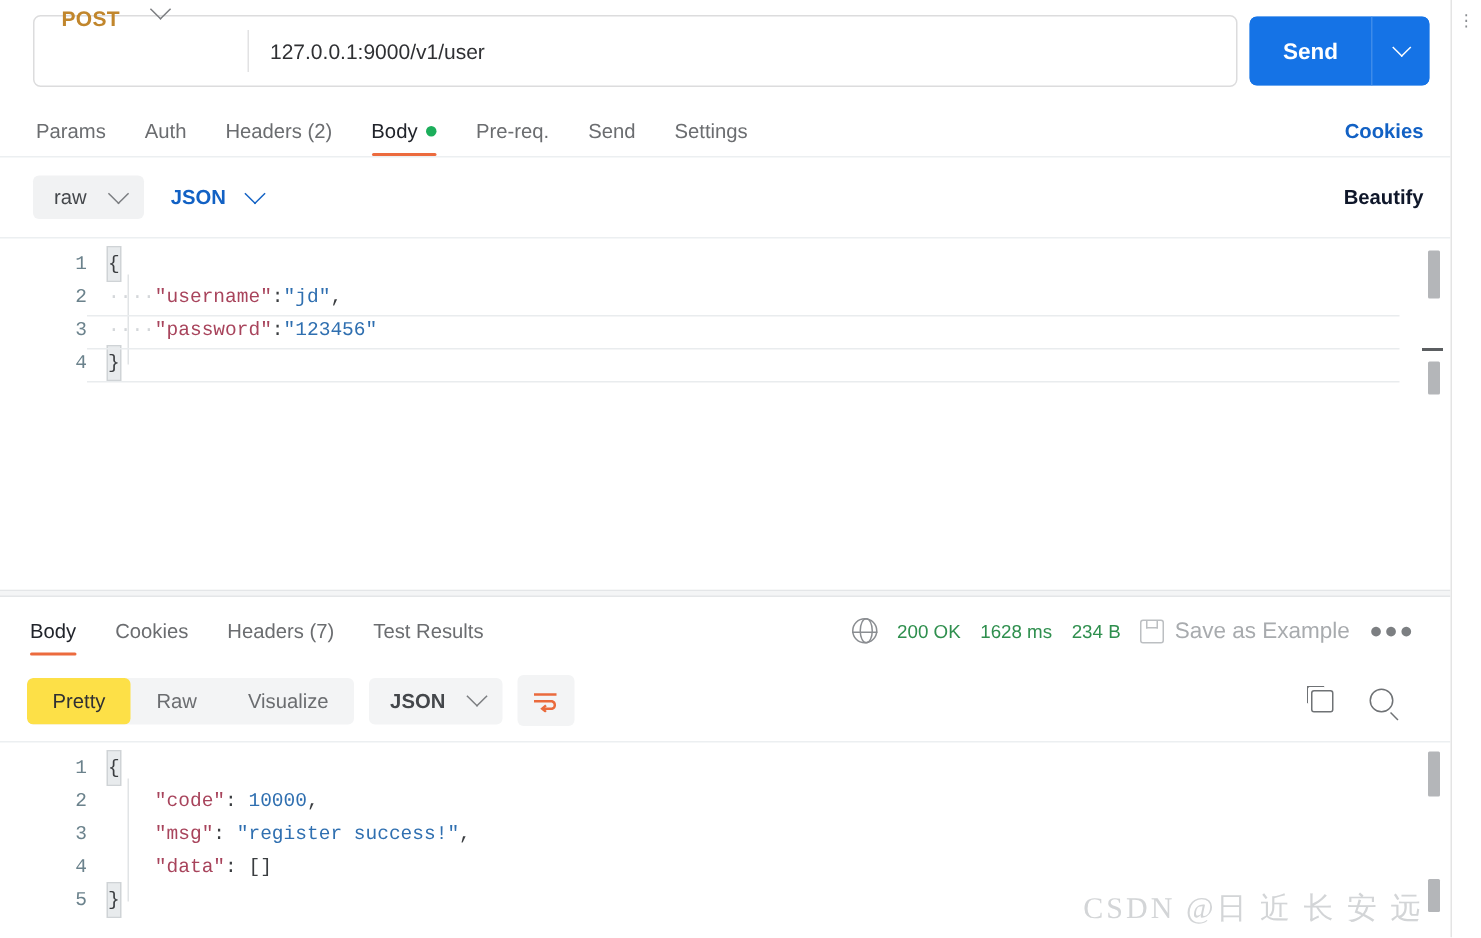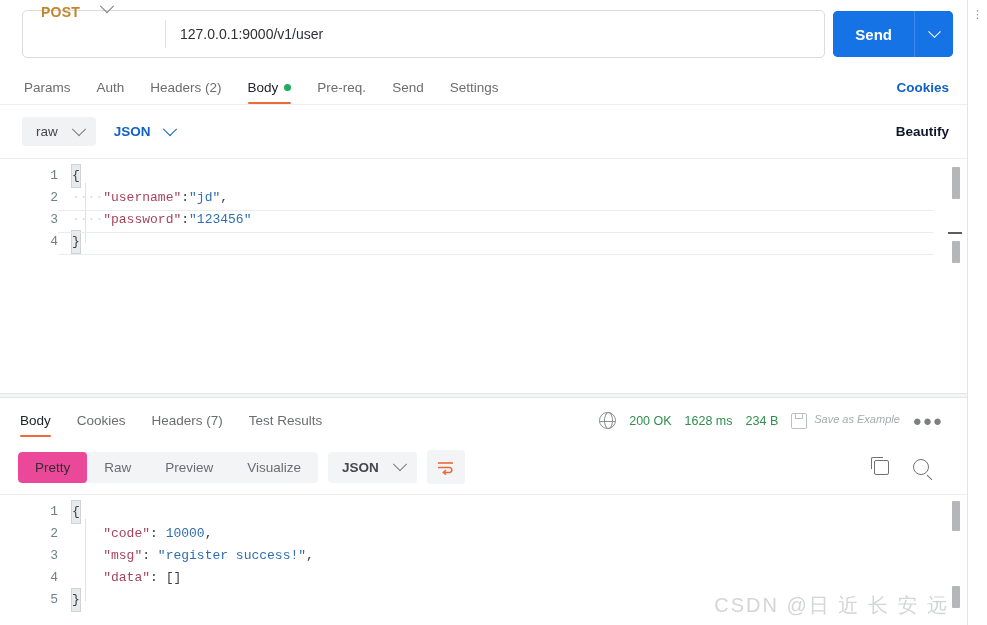--- a/index.html
+++ b/index.html
@@ -342,26 +342,25 @@
   }
   .globe::after {
     content: "";
     position: absolute;
     left: -1.2px; right: -1.2px; top: 50%;
     height: 0;
     border-top: 1.2px solid #8a8d91;
   }
   .save-ex {
     display: flex;
-    align-items: flex-start;
+    align-items: flex-end;
     gap: 7px;
     color: #a8abae;
-    font-size: 11px;
-    cursor: pointer;
-    font-style: italic;
+    font-size: 15px;
+    cursor: pointer;
   }
   .floppy {
     width: 14px; height: 14px;
     border: 1.3px solid #bcbfc2;
     border-radius: 2px;
     position: relative;
   }
   .floppy::before {
     content: "";
     position: absolute;
@@ -389,21 +388,21 @@
     display: flex;
     overflow: hidden;
   }
   .seg-item {
     font-size: 13.5px;
     color: #6b6d70;
     padding: 8px 17px;
     cursor: pointer;
   }
   .seg-item.active {
-    background: #ec4899;
+    background: #fde047;
     color: #2f3033;
     border-radius: 4px;
   }
   .fmt-pill {
     background: #f3f4f5;
     border-radius: 4px;
     display: flex;
     align-items: center;
     gap: 16px;
     padding: 8px 12px 8px 14px;
@@ -469,21 +468,21 @@
   .watermark {
     position: absolute;
     right: 18px;
     bottom: 6px;
     font-size: 20px;
     color: #d3d5d7;
     letter-spacing: 2px;
     white-space: nowrap;
     user-select: none;
     pointer-events: none;
-    font-family: Liberation Sans, sans-serif;
+    font-family: Liberation Serif, serif;
   }
 </style>
 </head>
 <body>
 
 <div class="app">
   <div class="main-col">
 
     <div class="urlbar">
       <div class="url-input-wrap">
@@ -578,21 +577,20 @@
           <span>Save as Example</span>
         </span>
         <span class="dots3">●●●</span>
       </div>
     </div>
 
     <div class="resp-toolbar">
       <div class="seg">
         <div class="seg-item active">Pretty</div>
         <div class="seg-item">Raw</div>
-        <div class="seg-item">Preview</div>
         <div class="seg-item">Visualize</div>
       </div>
       <div class="fmt-pill">
         <span>JSON</span>
         <span class="chev"></span>
       </div>
       <div class="wrap-btn">
         <svg width="17" height="15" viewBox="0 0 17 15">
           <line x1="1" y1="3" x2="16" y2="3" stroke="#ea6a3c" stroke-width="1.6"></line>
           <path d="M1 7.5 H13 a2.6 2.6 0 0 1 0 5 H7" fill="none" stroke="#ea6a3c" stroke-width="1.6"></path>

